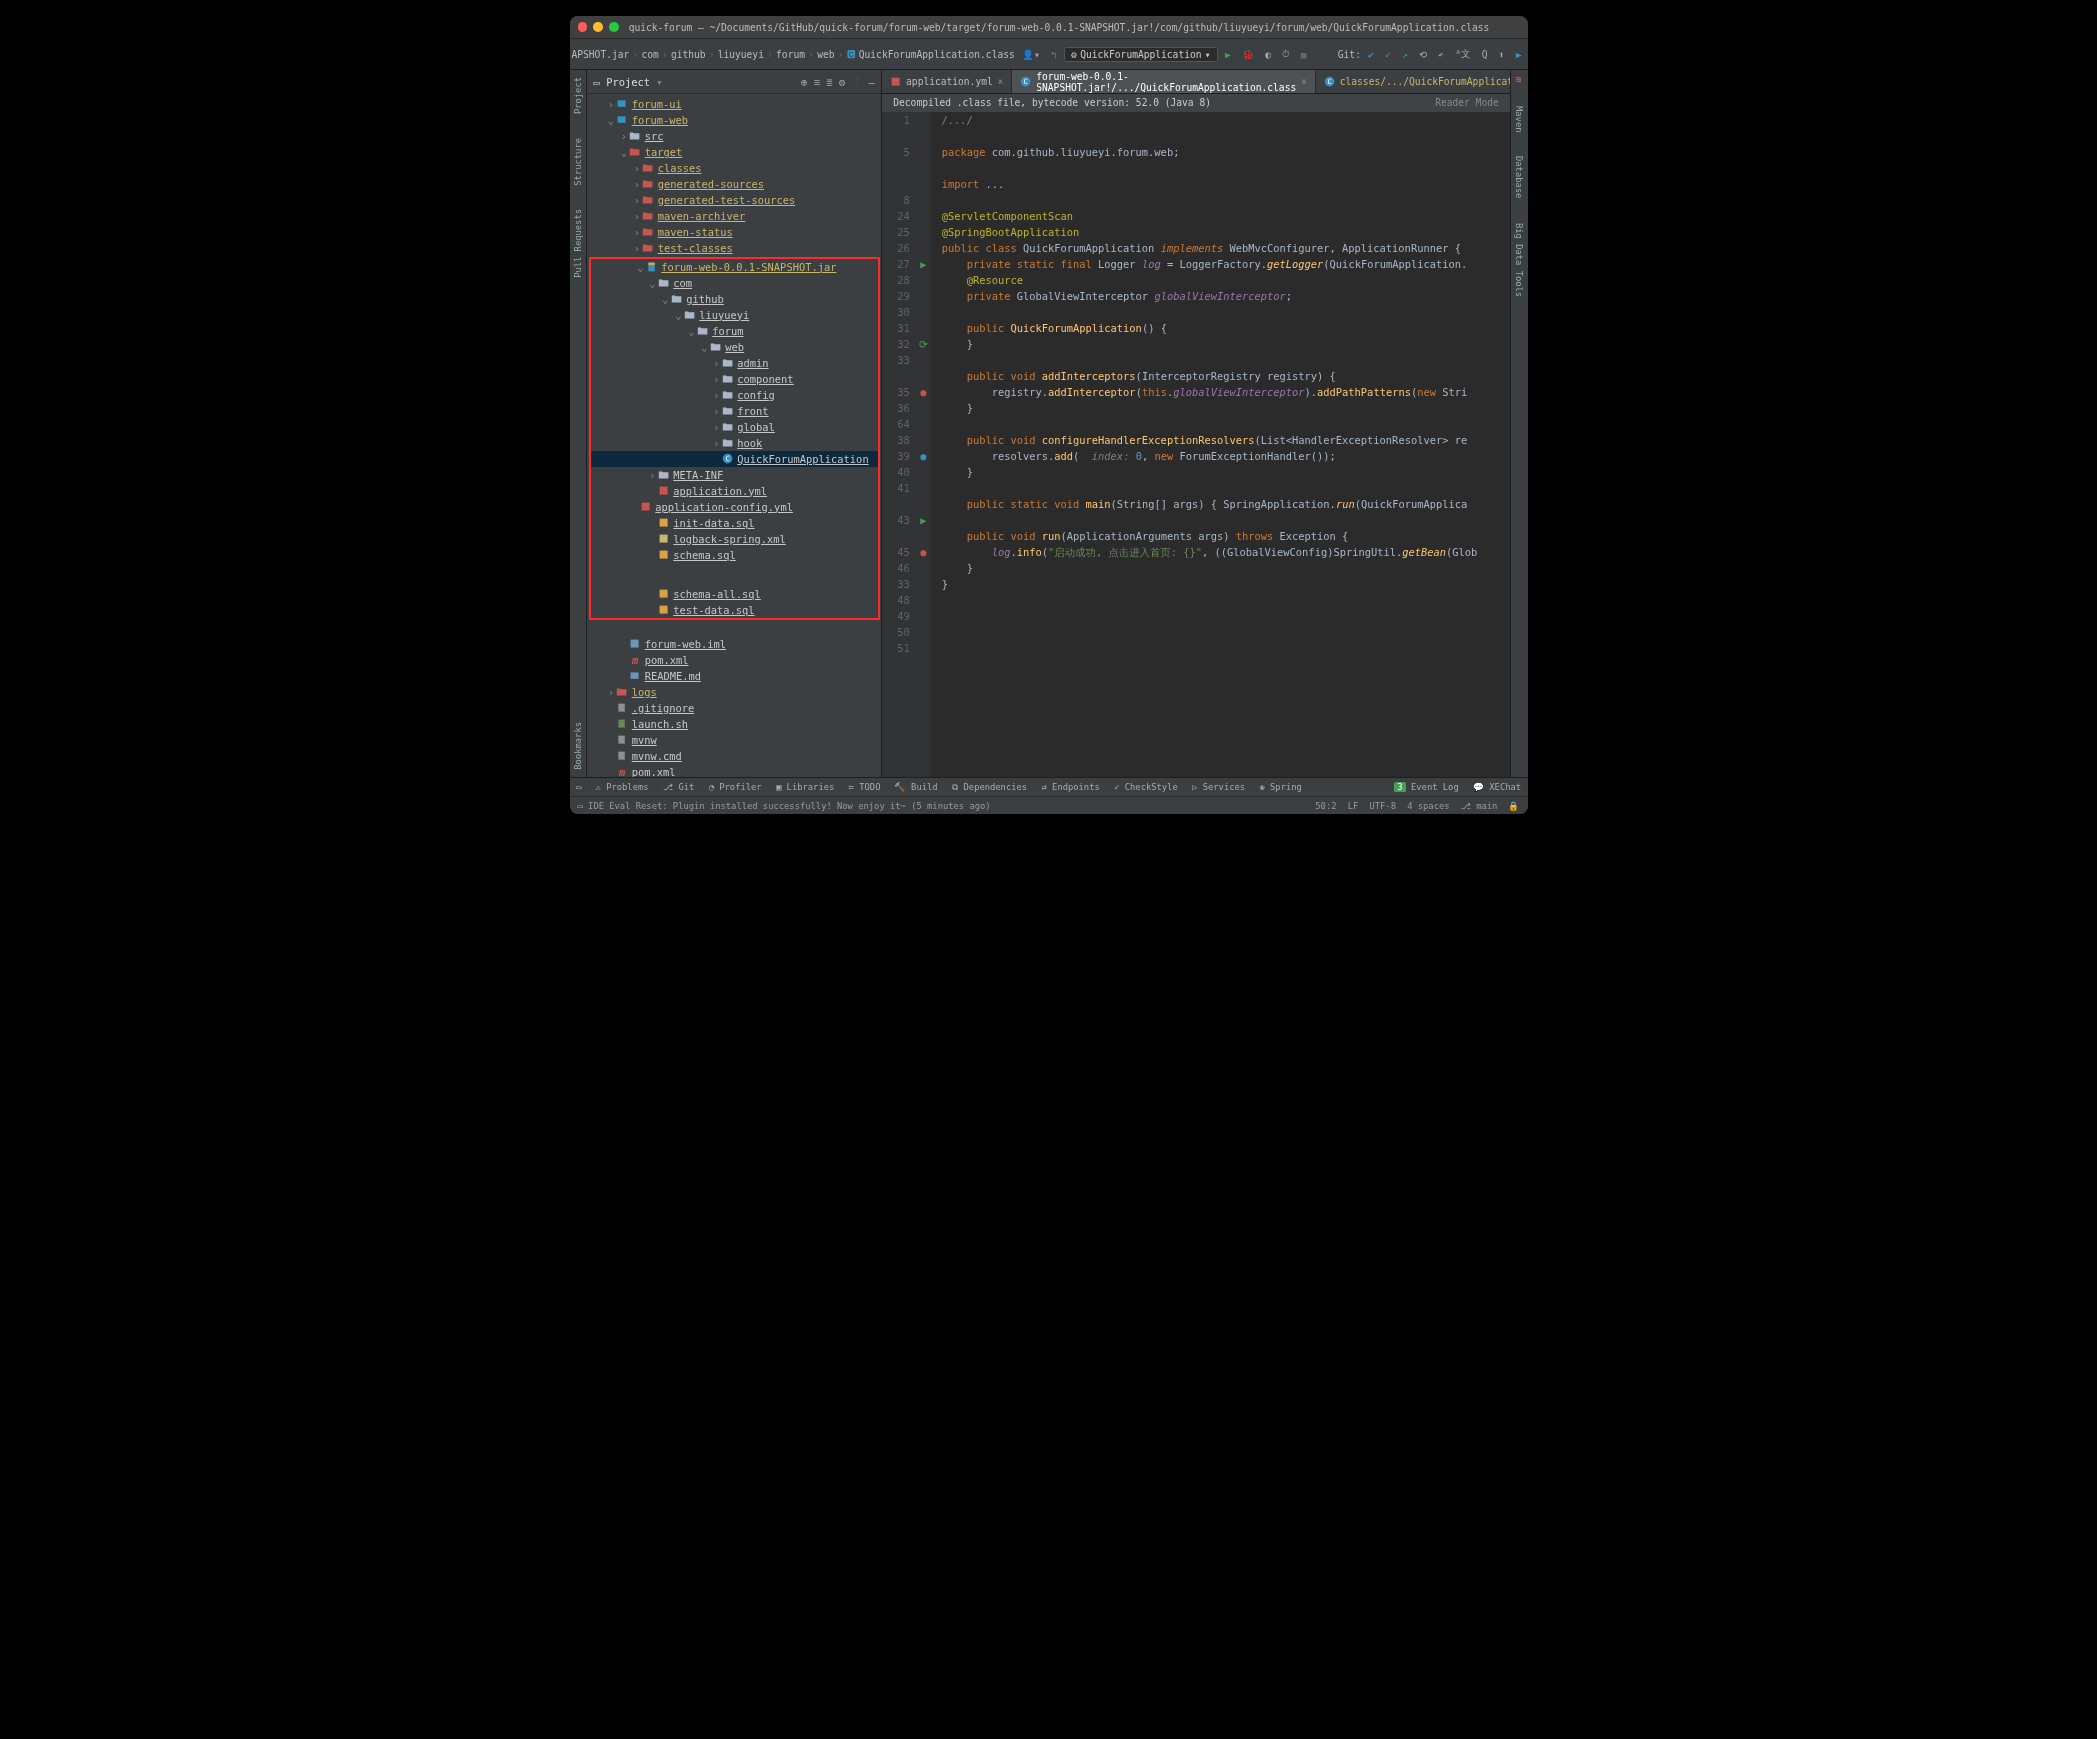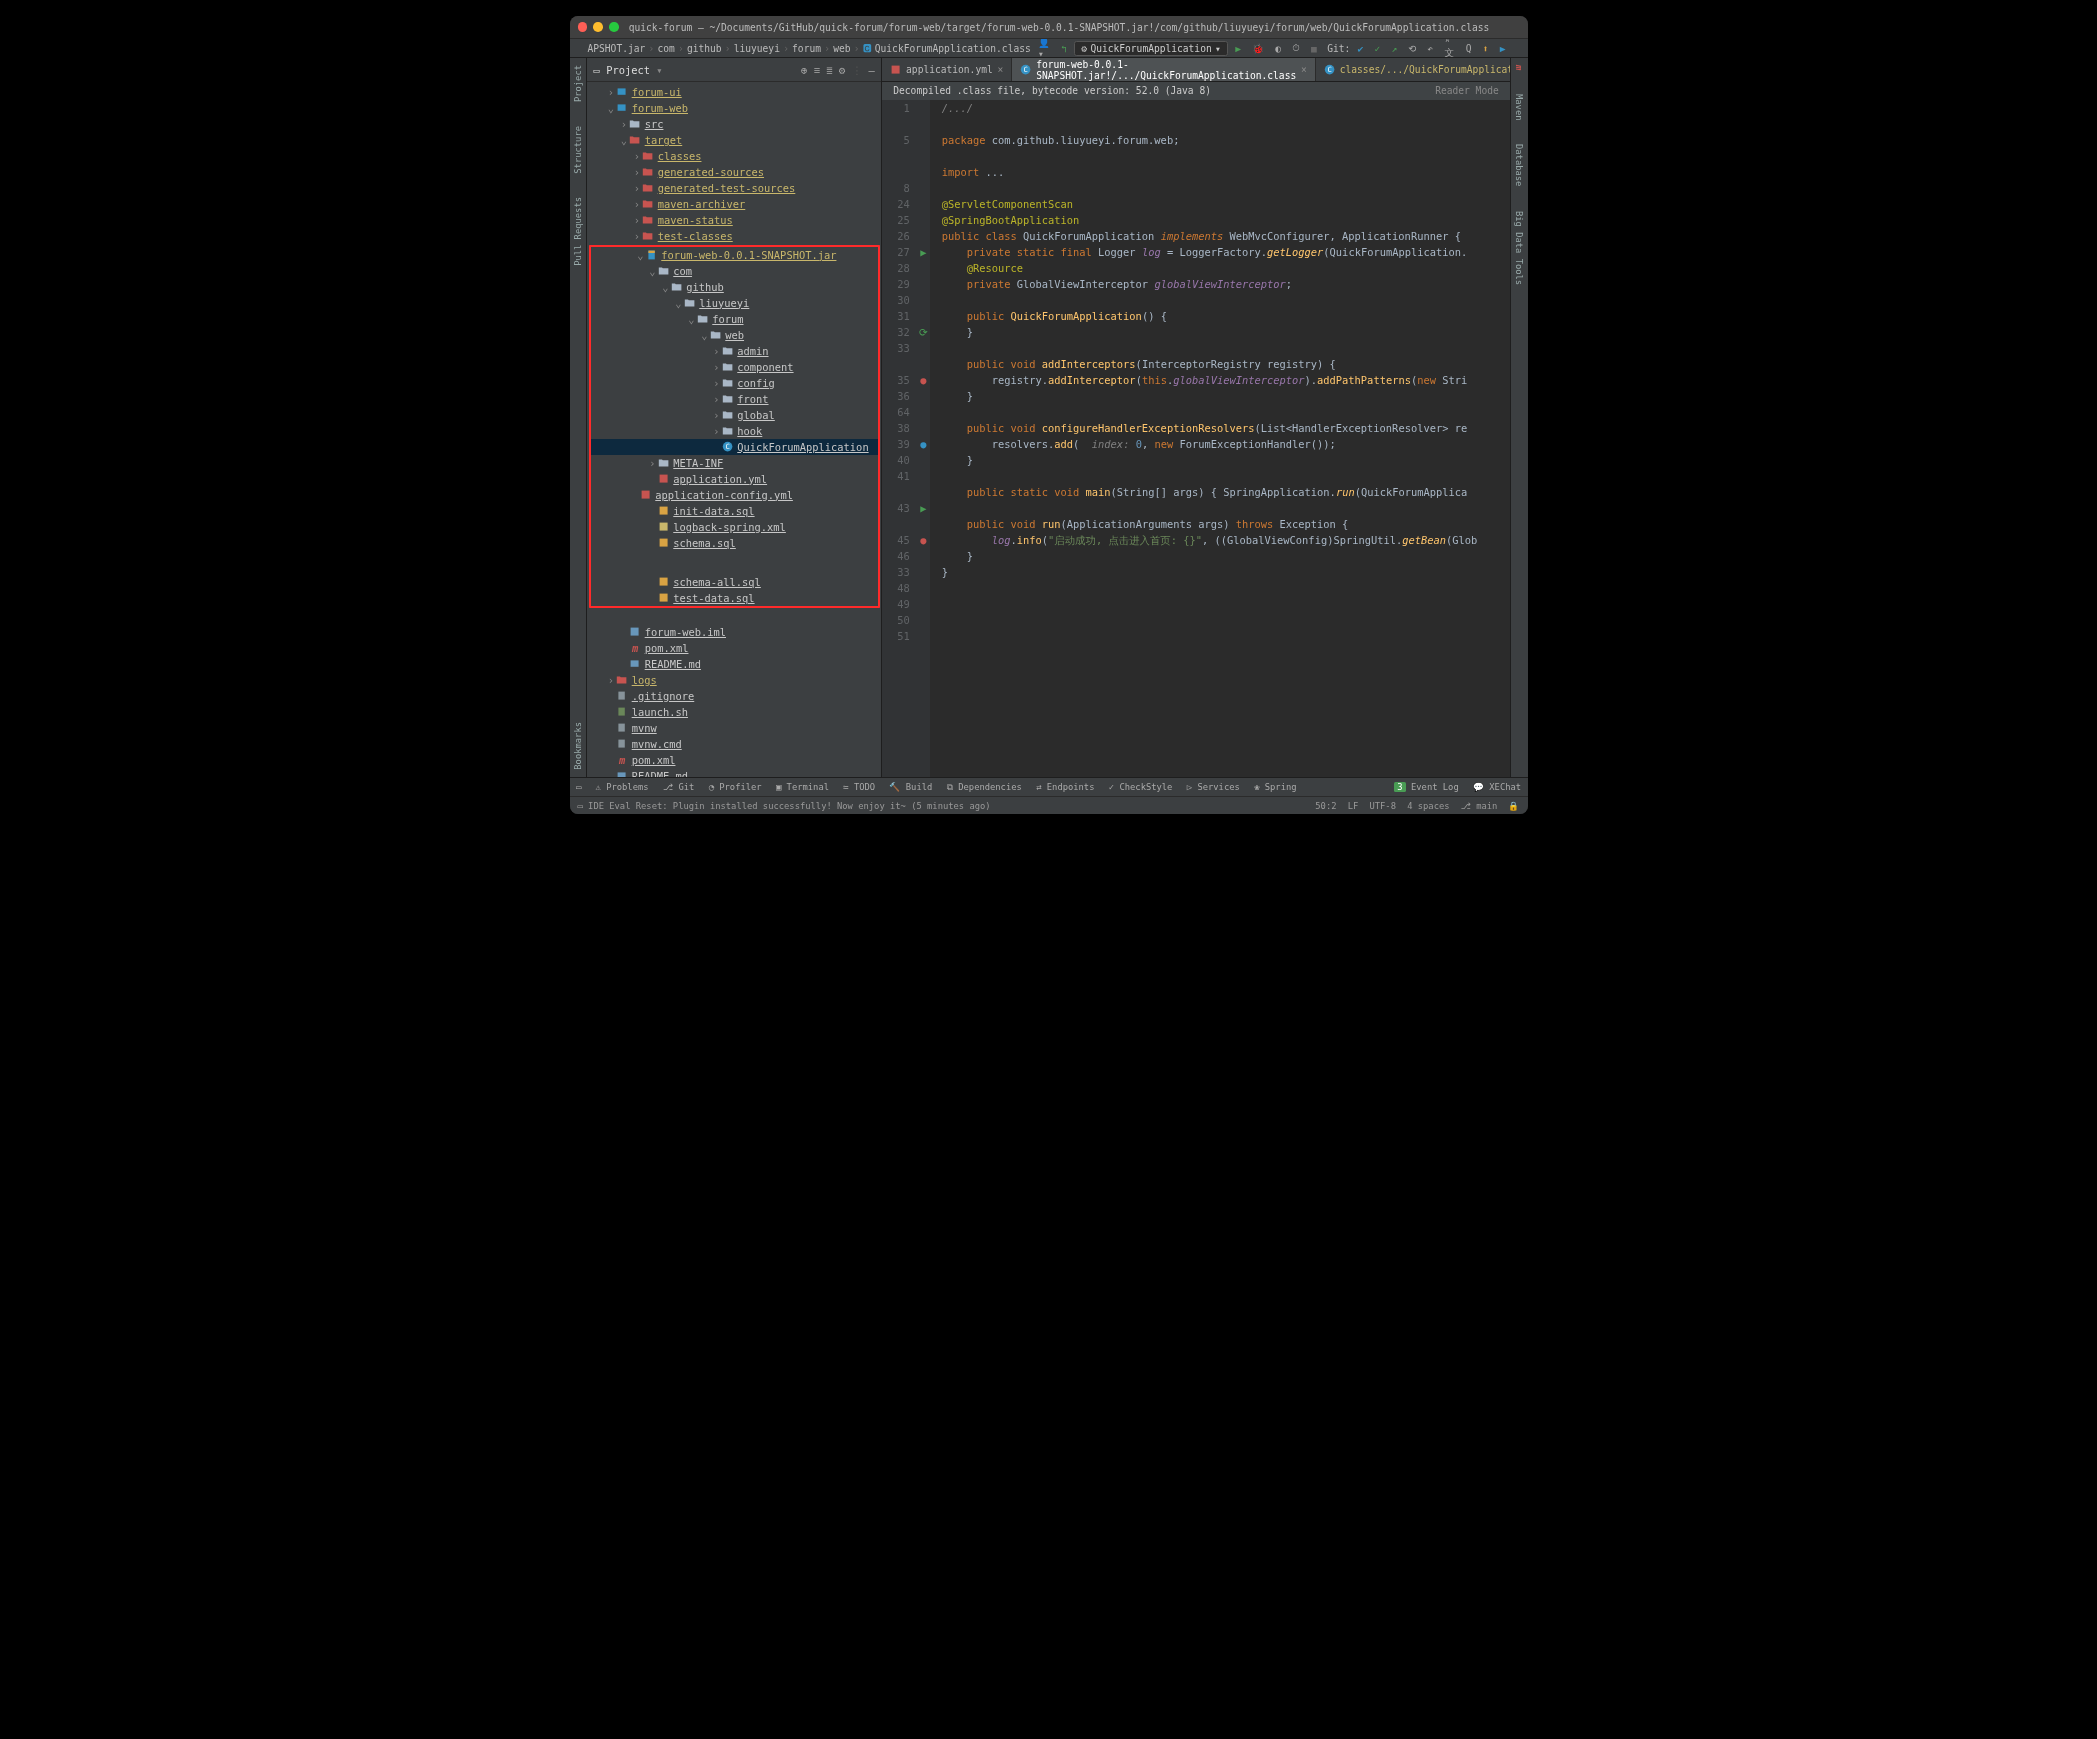--- a/index.html
+++ b/index.html
@@ -6,21 +6,21 @@
 body { font-family: -apple-system,"SF Pro Text",Menlo,Consolas,monospace; font-size:10.4px; background:#000; color:#bbb; }
 .shell { width:958px; height:798px; margin:16px auto; background:#2b2b2b; border-radius:8px; overflow:hidden; display:flex; flex-direction:column; box-shadow:0 0 32px rgba(0,0,0,.6); }
 
 
 .titlebar { height:22.3px; background:#404040; display:flex; align-items:center; padding:0 8px; font-size:9.6px; color:#bbb; }
 .traffic { display:flex; gap:6.4px; margin-right:9.6px; }
 .dot { width:9.6px; height:9.6px; border-radius:50%; }
 .r{background:#ff5f56}.y{background:#ffbd2e}.g{background:#27c93f}
 
 
-.navbar { height:20px; background:#3c3f41; border-top:0.8px solid #2b2b2b; border-bottom:0.8px solid #1e1e1e; display:flex; align-items:center; padding:0 18px; font-size:9.6px; color:#bbb; gap:3.2px; overflow:hidden;}
+.navbar { height:32px; background:#3c3f41; border-top:0.8px solid #2b2b2b; border-bottom:0.8px solid #1e1e1e; display:flex; align-items:center; padding:0 2px; font-size:9.6px; color:#bbb; gap:3.2px; overflow:hidden;}
 .navbar .crumb { white-space:nowrap; }
 .navbar .sep { color:#666; }
 .tb-spacer{flex:1}
 .tbtn { padding:1.6px 4px; cursor:pointer; color:#aaa; }
 .tbtn.green{color:#499c54}
 .tbtn.blue{color:#3592c4}
 .tbtn.yellow{color:#d9a343}
 .runsel { background:#2b2b2b; border:0.8px solid #555; border-radius:2.4px; padding:0.8px 6.4px; color:#ccc; display:flex; align-items:center; gap:3.2px;}
 
 
@@ -663,21 +663,21 @@
       <span>Big Data Tools</span>
     </div>
 
   </div>
 
   <div class="bottombar">
     <span>▭</span>
     <span>⚠ <span>Problems</span></span>
     <span>⎇ <span>Git</span></span>
     <span>◔ <span>Profiler</span></span>
-    <span>▣ <span>Terminal</span></span>
+    <span>▣ <span>Libraries</span></span>
     <span>≔ <span>TODO</span></span>
     <span>🔨 <span>Build</span></span>
     <span>⧉ <span>Dependencies</span></span>
     <span>⇄ <span>Endpoints</span></span>
     <span>✓ <span>CheckStyle</span></span>
     <span>▷ <span>Services</span></span>
     <span>❀ <span>Spring</span></span>
     <span style="margin-left:auto"></span>
     <span>
       <span style="background:#499c54;color:#fff;border-radius:1.6px;padding:0 3.2px">3</span>

